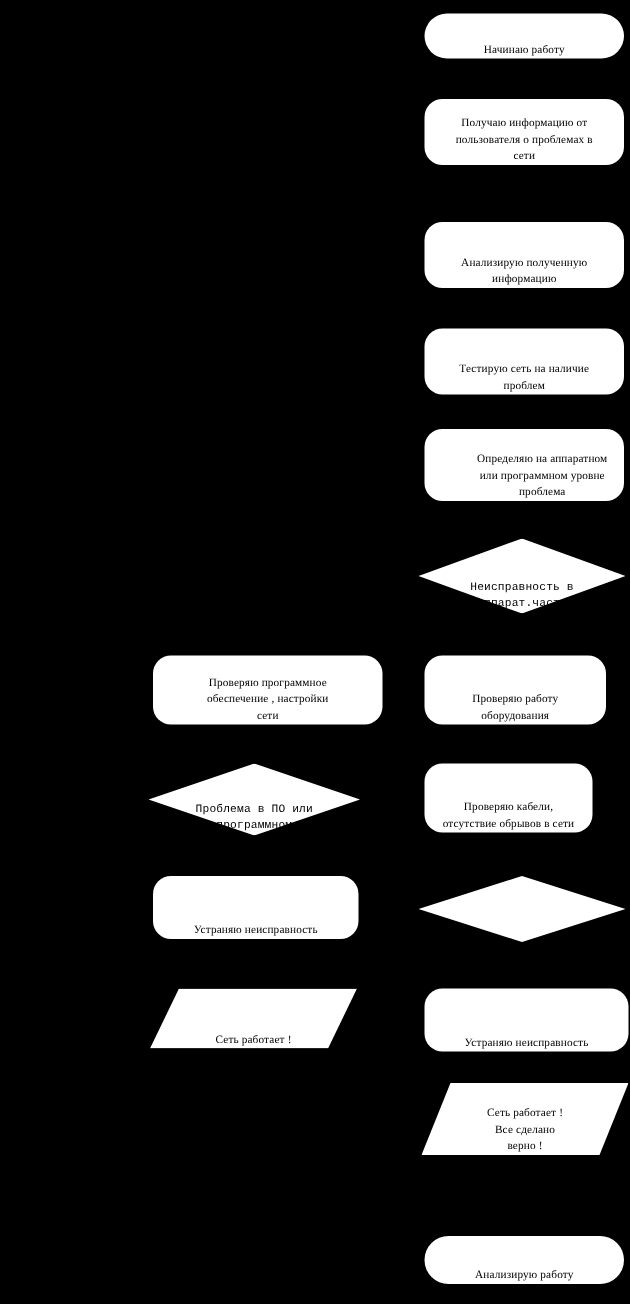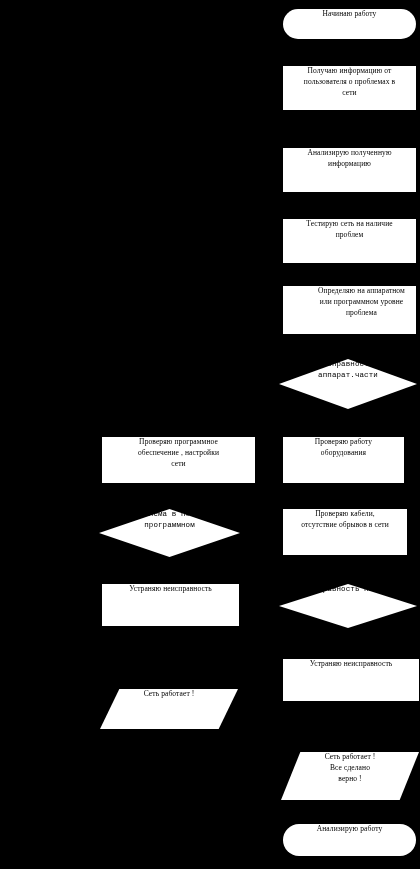--- a/index.html
+++ b/index.html
@@ -12,38 +12,38 @@
     width: 420px;
     height: 869px;
     background: #000000;
     overflow: hidden;
     font-family: "Liberation Serif", "DejaVu Serif", serif;
   }
   .node {
     position: absolute;
     box-sizing: border-box;
     display: flex;
-    align-items: flex-start;
+    align-items: flex-end;
     justify-content: center;
     text-align: center;
     color: #000000;
     background: #ffffff;
     font-size: 7.5px;
     line-height: 1.45;
     letter-spacing: 0.1px;
     font-weight: 400;
     padding: 0 6px;
   }
   .node .label {
     display: block;
     white-space: pre-line;
     width: 100%;
   }
   
-  .shape-rect { border-radius: 0; }
+  .shape-rect { border-radius: 12px; }
   
   .shape-terminator { border-radius: 999px; }
   
   .shape-diamond {
     background: transparent;
     padding: 0;
   }
   .shape-diamond .plate {
     position: absolute;
     inset: 0;
@@ -54,21 +54,20 @@
   .shape-diamond .label {
     position: relative;
     z-index: 2;
     padding: 0 4px;
     font-family: Liberation Mono, monospace;
   }
   
   .shape-parallelogram {
     background: transparent;
     padding: 0;
-    margin-top: 30px;
   }
   .shape-parallelogram .plate {
     position: absolute;
     inset: 0;
     background: #ffffff;
     -webkit-clip-path: polygon(14% 0%, 100% 0%, 86% 100%, 0% 100%);
     clip-path: polygon(14% 0%, 100% 0%, 86% 100%, 0% 100%);
   }
   .shape-parallelogram .label {
     position: relative;
@@ -112,30 +111,29 @@
     </div>
     <div class="node shape-rect" style="left: 283px; top: 437px; width: 121px; height: 46px;">
       <span class="label">Проверяю работу
 оборудования</span>
     </div>
     <div class="node shape-diamond" style="left: 99px; top: 509px; width: 141px; height: 48px;">
       <div class="plate"></div>
       <span class="label">Проблема  в ПО или
 программном</span>
     </div>
-    <div class="node shape-rect" style="left: 283px; top: 509px; width: 124px; height: 46px;">
+    <div class="node shape-rect" style="left: 283px; top: 509px; width: 112px; height: 46px;">
       <span class="label">Проверяю кабели,
 отсутствие обрывов в  сети</span>
     </div>
     <div class="node shape-rect" style="left: 102px; top: 584px; width: 137px; height: 42px;">
       <span class="label">Устраняю неисправность</span>
     </div>
     <div class="node shape-diamond" style="left: 279px; top: 584px; width: 138px; height: 44px;">
       <div class="plate"></div>
-      <span class="label">Неисправность найдена</span>
     </div>
     <div class="node shape-parallelogram" style="left: 100px; top: 659px; width: 138px; height: 40px;">
       <div class="plate"></div>
       <span class="label">Сеть работает !</span>
     </div>
     <div class="node shape-rect" style="left: 283px; top: 659px; width: 136px; height: 42px;">
       <span class="label">Устраняю неисправность</span>
     </div>
     <div class="node shape-parallelogram" style="left: 281px; top: 722px; width: 138px; height: 48px;">
       <div class="plate"></div>

